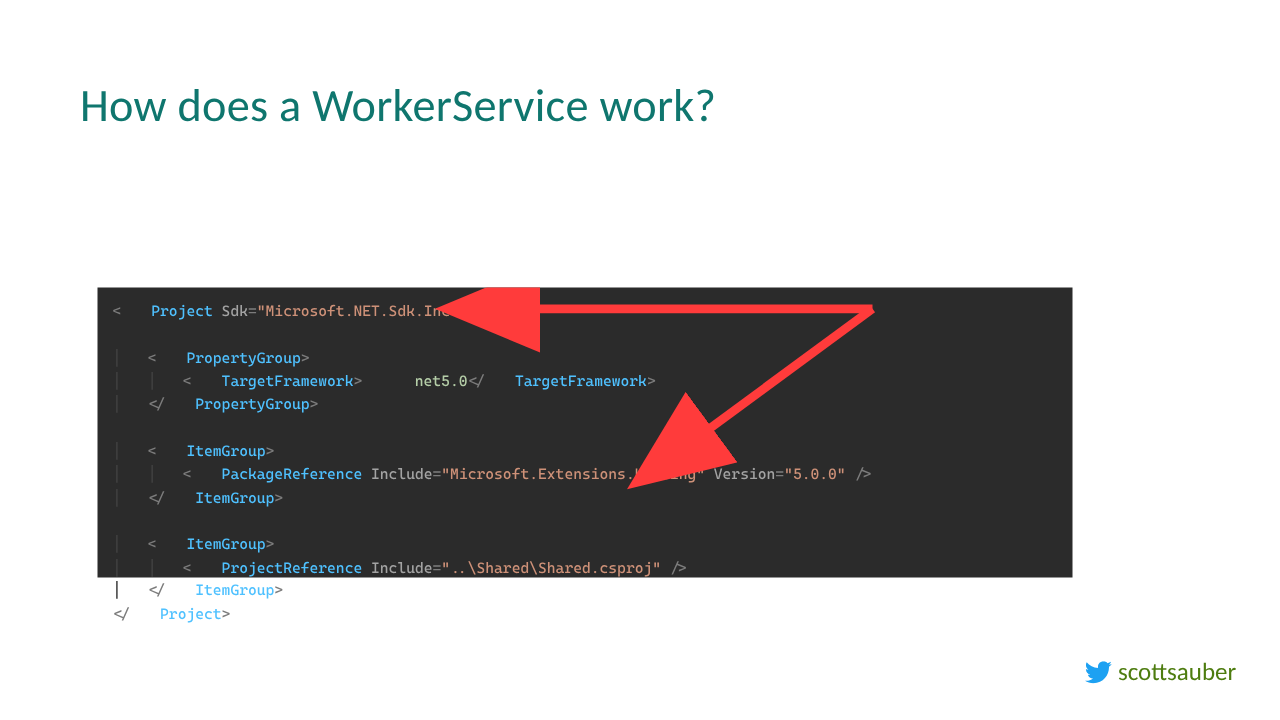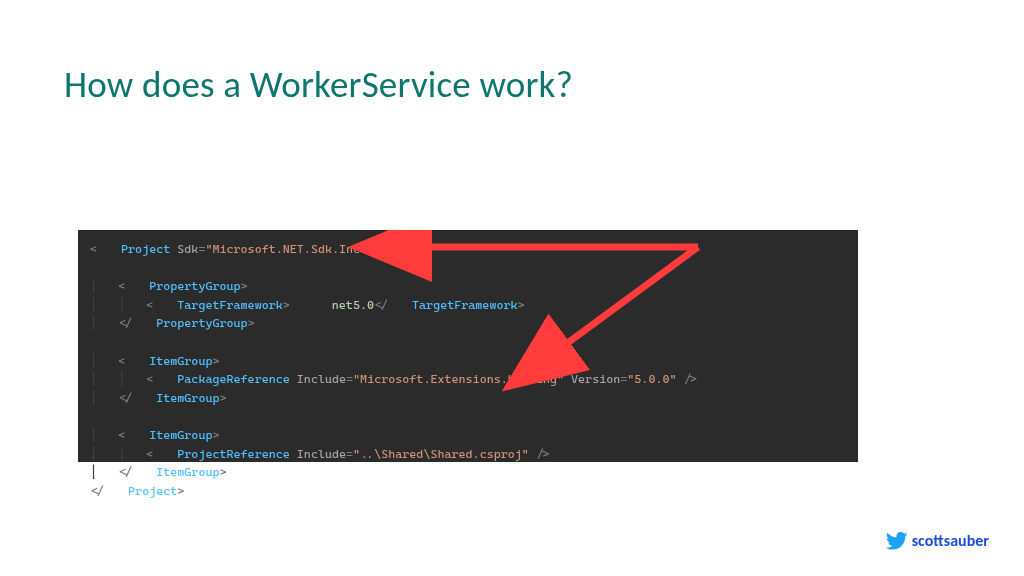--- a/index.html
+++ b/index.html
@@ -76,23 +76,23 @@
       display: flex;
       align-items: center;
       gap: 4px;
     }
     .twitter-icon {
       width: 22px;
       height: 18px;
       fill: #1da1f2;
     }
     .handle {
-      font-size: 16px;
-      color: #1d4ed8;
-      font-weight: 700;
+      font-size: 20px;
+      color: #4d7c0f;
+      font-weight: 400;
     }
     .code-block span { font-family: inherit; }
   </style>
 </head>
 <body>
 
 <h1 class="slide-title">How does a WorkerService work?</h1>
 
 <ul class="bullets">
 </ul>

